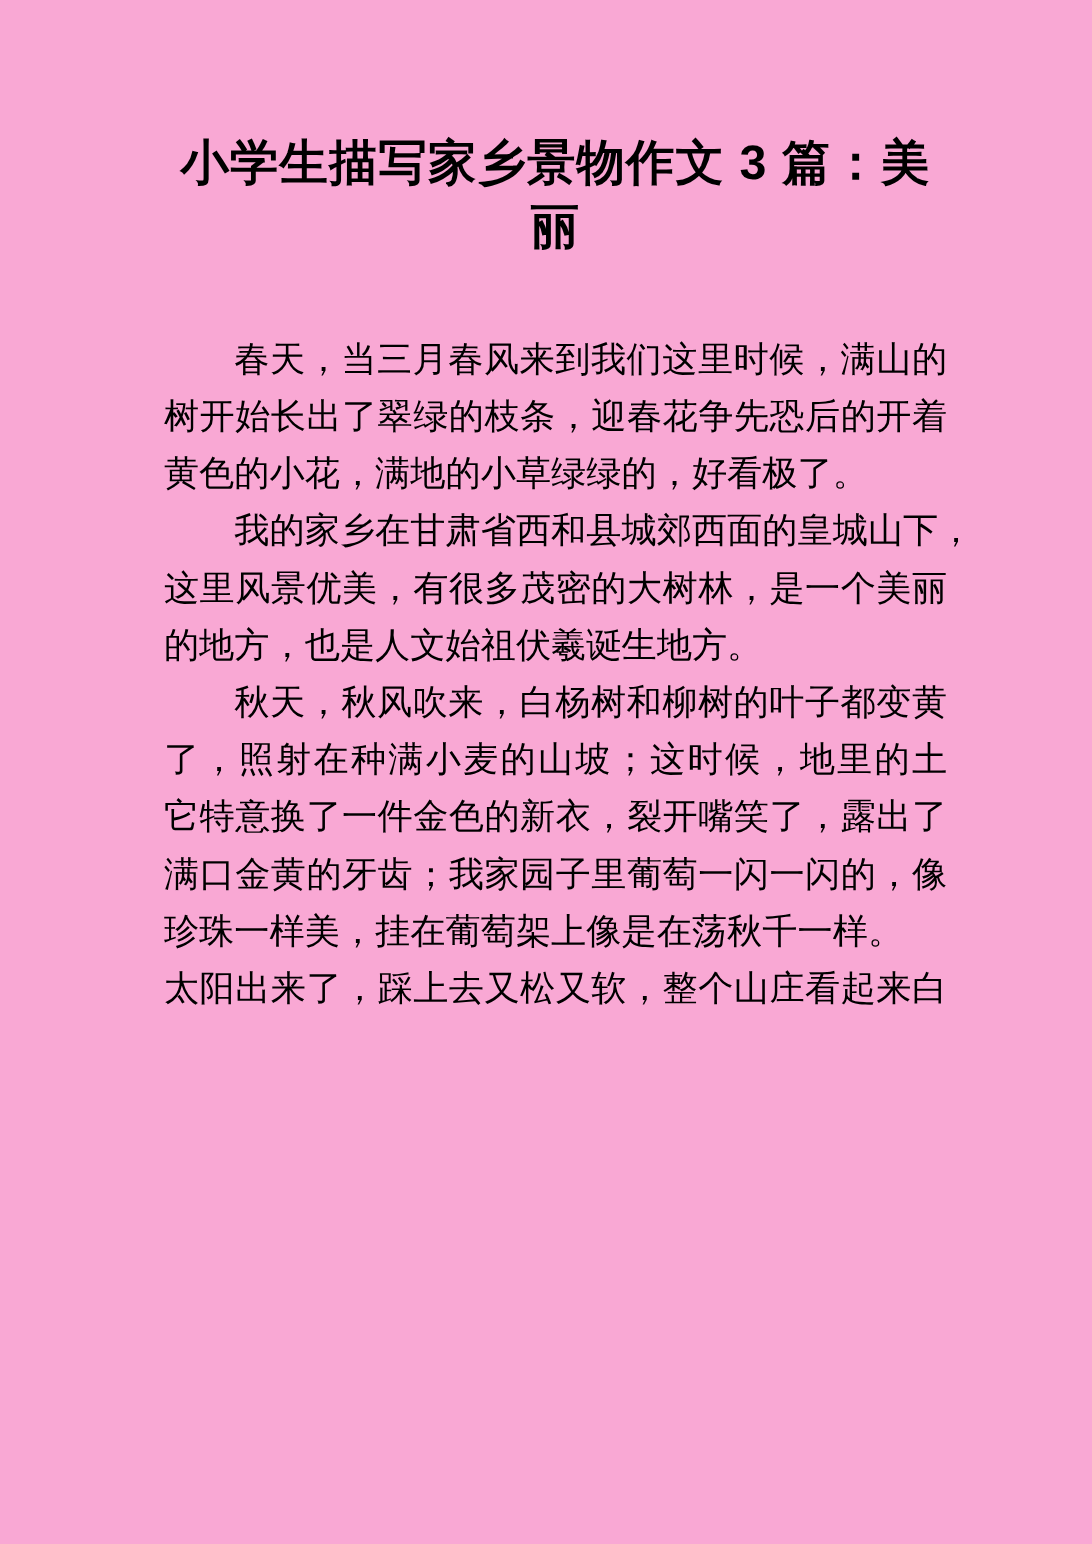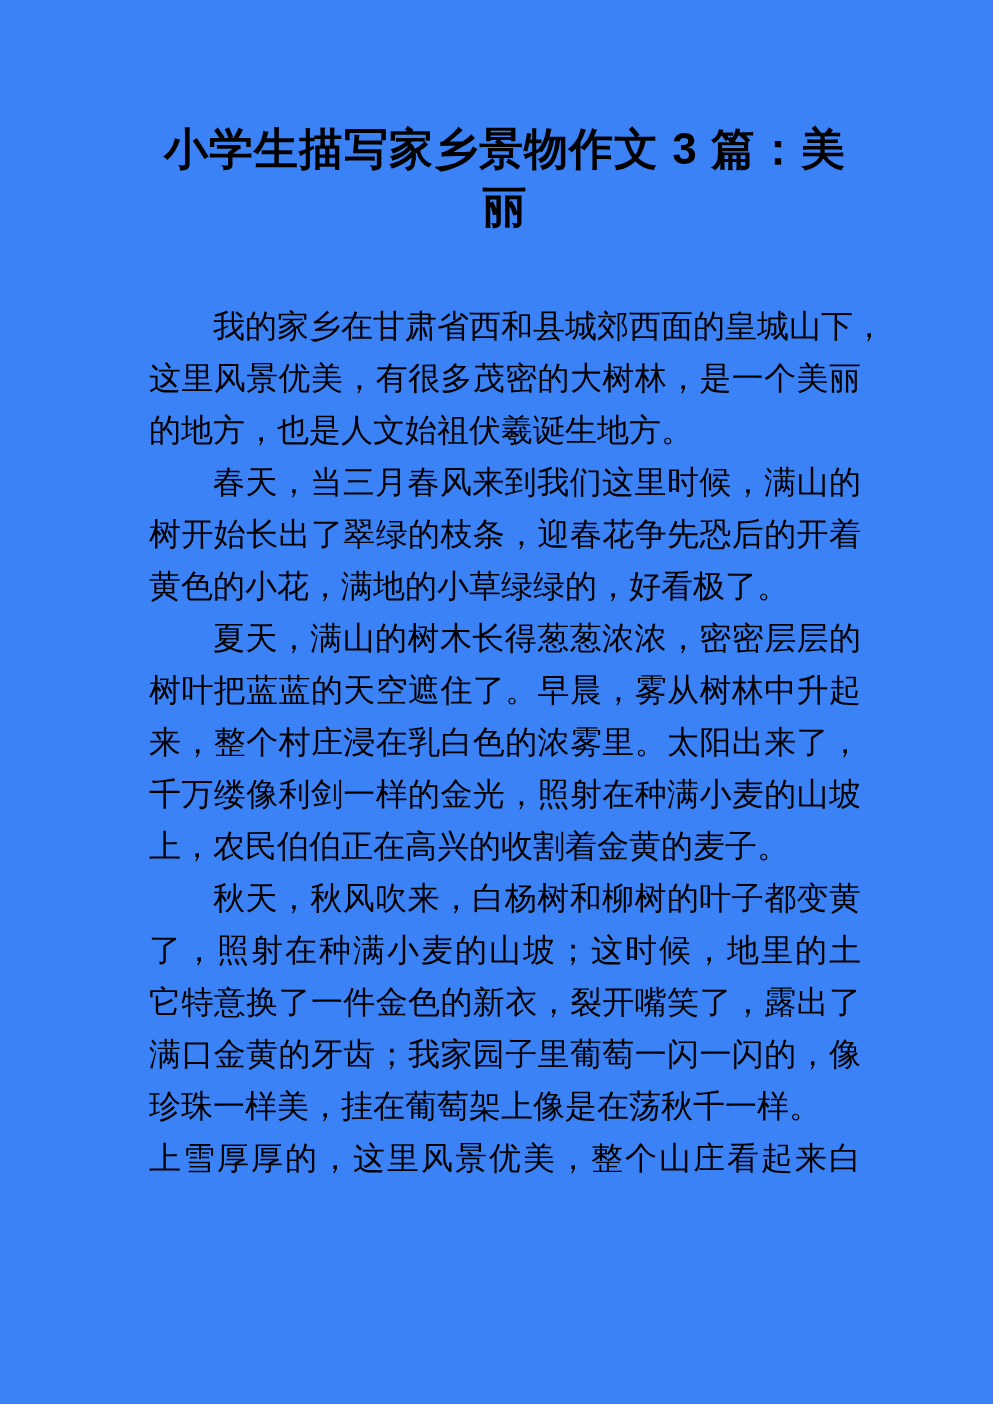--- a/index.html
+++ b/index.html
@@ -4,21 +4,21 @@
 <style>
   html, body {
     margin: 0;
     padding: 0;
     background: #ffffff;
   }
   .page {
     position: relative;
     width: 993px;
     height: 1404px;
-    background: #3b82f6;
+    background: #f9a8d4;
     overflow: hidden;
     font-family: "Liberation Serif", "DejaVu Serif", serif;
     color: #000000;
   }
   .doc {
     position: absolute;
     left: 149px;
     top: 0;
     width: 712px;
   }
@@ -65,41 +65,34 @@
 </head>
 <body>
 
 <div class="page">
   <div class="doc">
     <h1 class="title">
       <span class="title-line">小学生描写家乡景物作文 3 篇：美丽</span>
     </h1>
     <div class="body-text">
         <div class="paragraph">
-          <div class="line first">我的家乡在甘肃省西和县城郊西面的皇城山下，</div>
-          <div class="line">这里风景优美，有很多茂密的大树林，是一个美丽</div>
-          <div class="line last">的地方，也是人文始祖伏羲诞生地方。</div>
-        </div>
-        <div class="paragraph">
           <div class="line first">春天，当三月春风来到我们这里时候，满山的</div>
           <div class="line">树开始长出了翠绿的枝条，迎春花争先恐后的开着</div>
           <div class="line last">黄色的小花，满地的小草绿绿的，好看极了。</div>
         </div>
         <div class="paragraph">
-          <div class="line first">夏天，满山的树木长得葱葱浓浓，密密层层的</div>
-          <div class="line">树叶把蓝蓝的天空遮住了。早晨，雾从树林中升起</div>
-          <div class="line">来，整个村庄浸在乳白色的浓雾里。太阳出来了，</div>
-          <div class="line">千万缕像利剑一样的金光，照射在种满小麦的山坡</div>
-          <div class="line last">上，农民伯伯正在高兴的收割着金黄的麦子。</div>
+          <div class="line first">我的家乡在甘肃省西和县城郊西面的皇城山下，</div>
+          <div class="line">这里风景优美，有很多茂密的大树林，是一个美丽</div>
+          <div class="line last">的地方，也是人文始祖伏羲诞生地方。</div>
         </div>
         <div class="paragraph">
           <div class="line first">秋天，秋风吹来，白杨树和柳树的叶子都变黄</div>
           <div class="line">了，照射在种满小麦的山坡；这时候，地里的土</div>
           <div class="line">它特意换了一件金色的新衣，裂开嘴笑了，露出了</div>
           <div class="line">满口金黄的牙齿；我家园子里葡萄一闪一闪的，像</div>
           <div class="line last">珍珠一样美，挂在葡萄架上像是在荡秋千一样。</div>
         </div>
         <div class="paragraph">
-          <div class="line">上雪厚厚的，这里风景优美，整个山庄看起来白</div>
+          <div class="line">太阳出来了，踩上去又松又软，整个山庄看起来白</div>
         </div>
       </div>
   </div>
 </div>
 
 </body></html>

